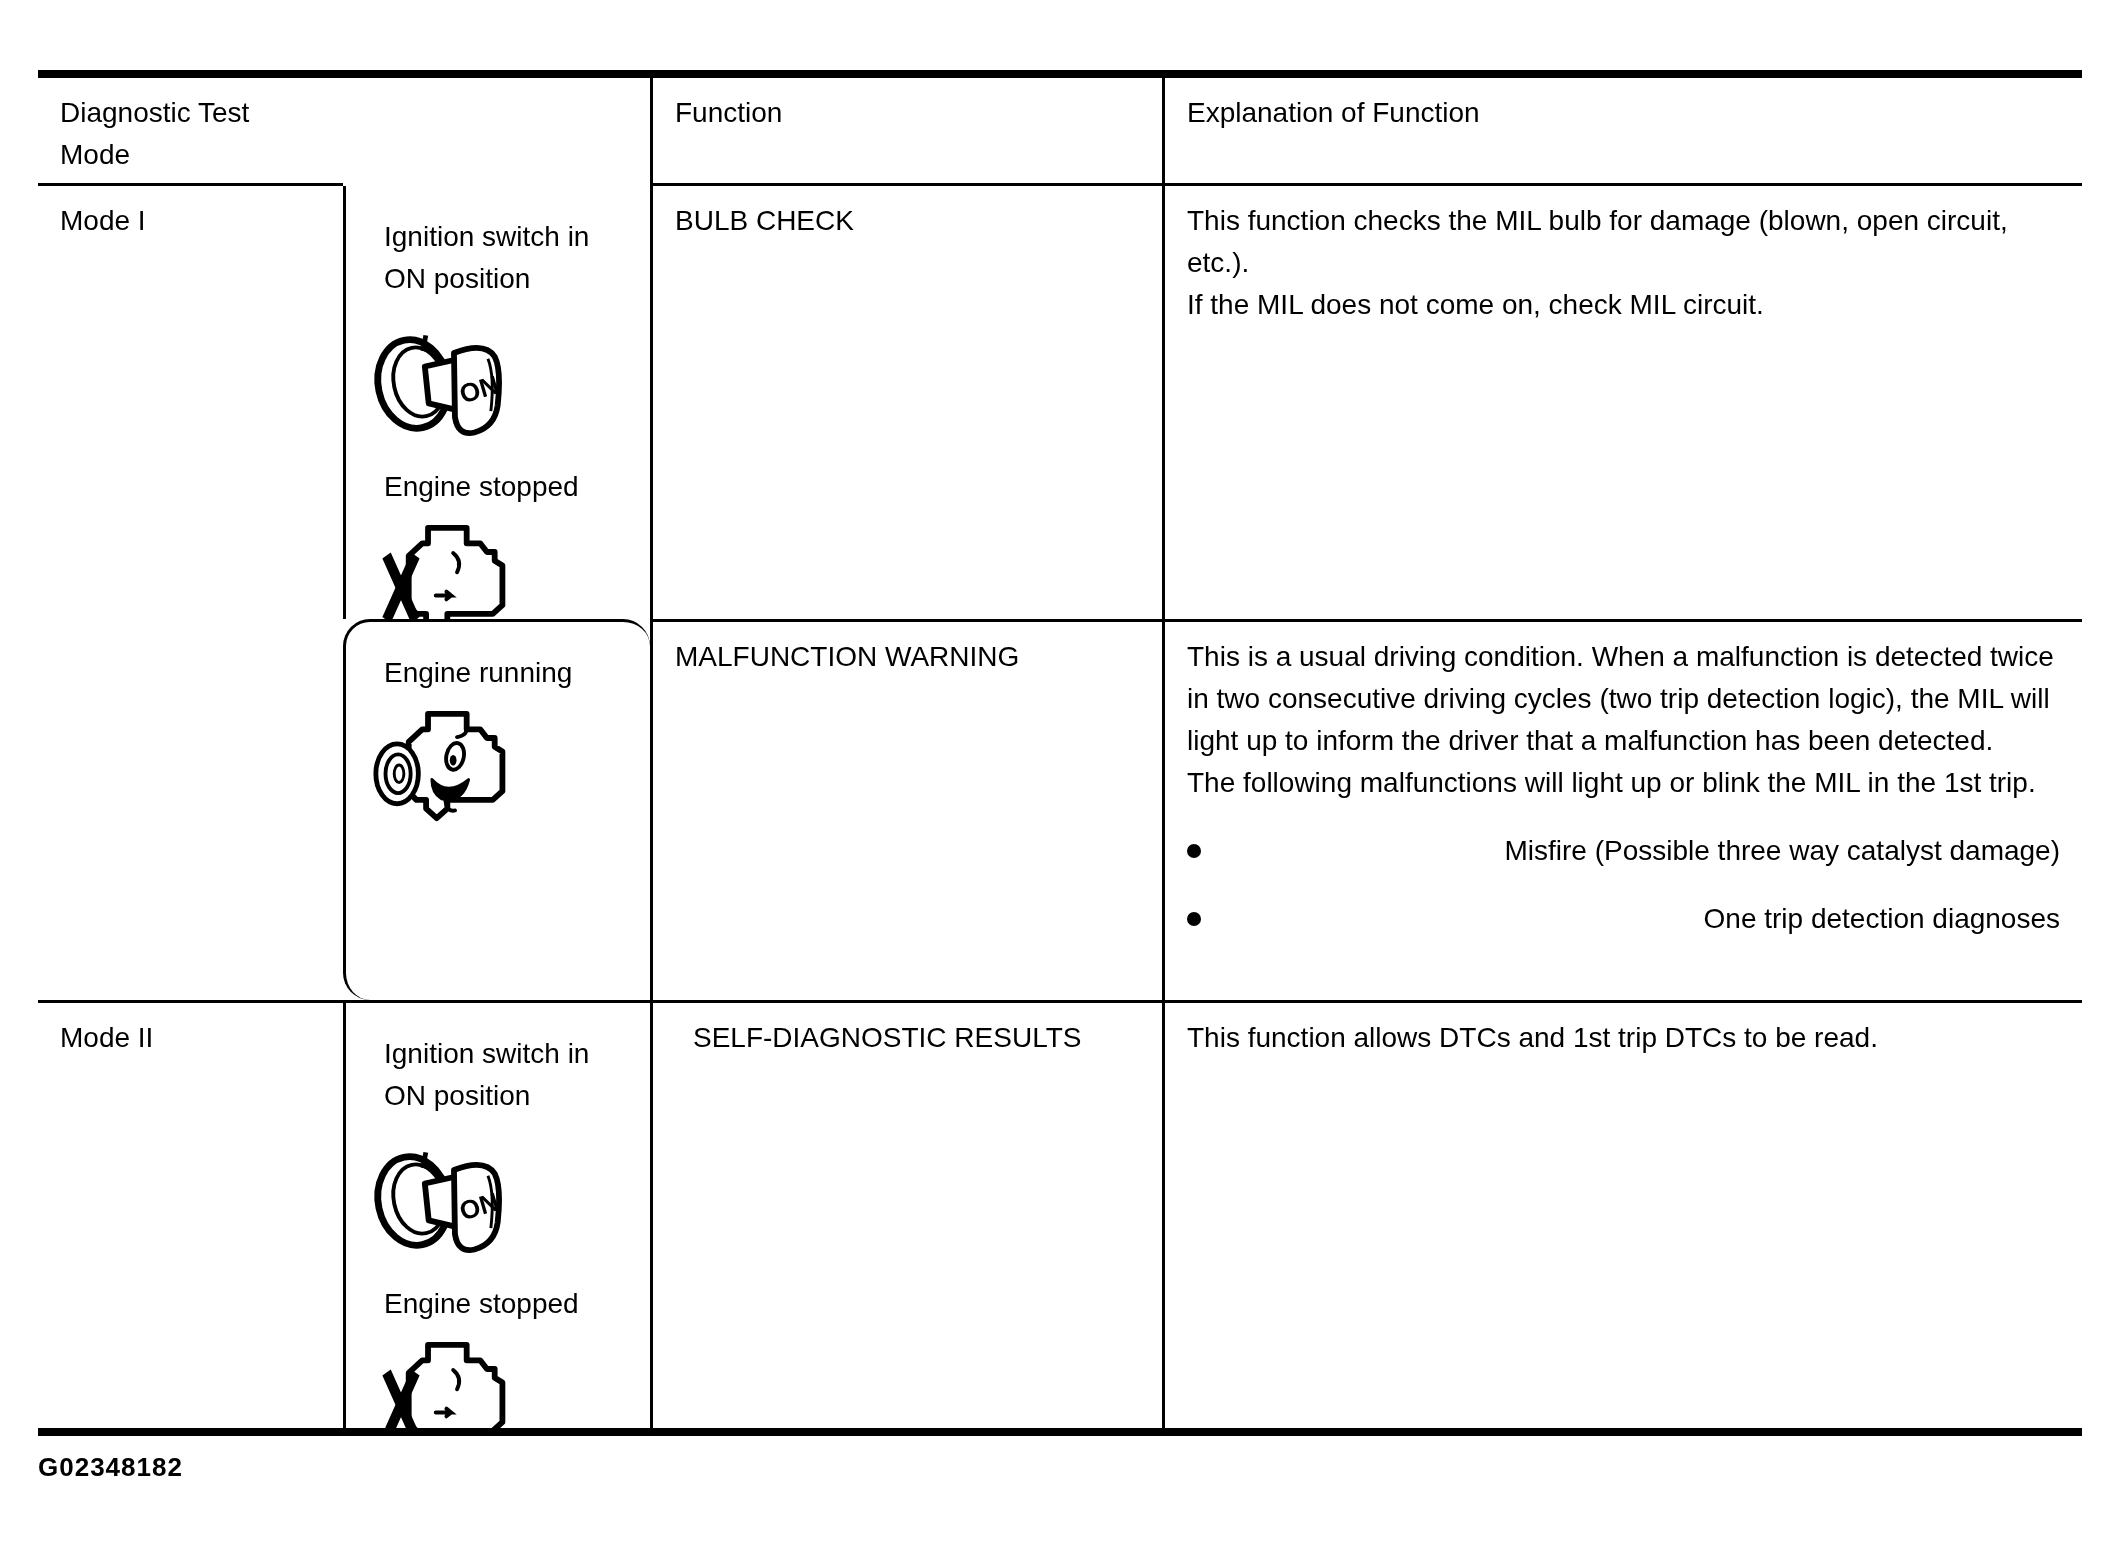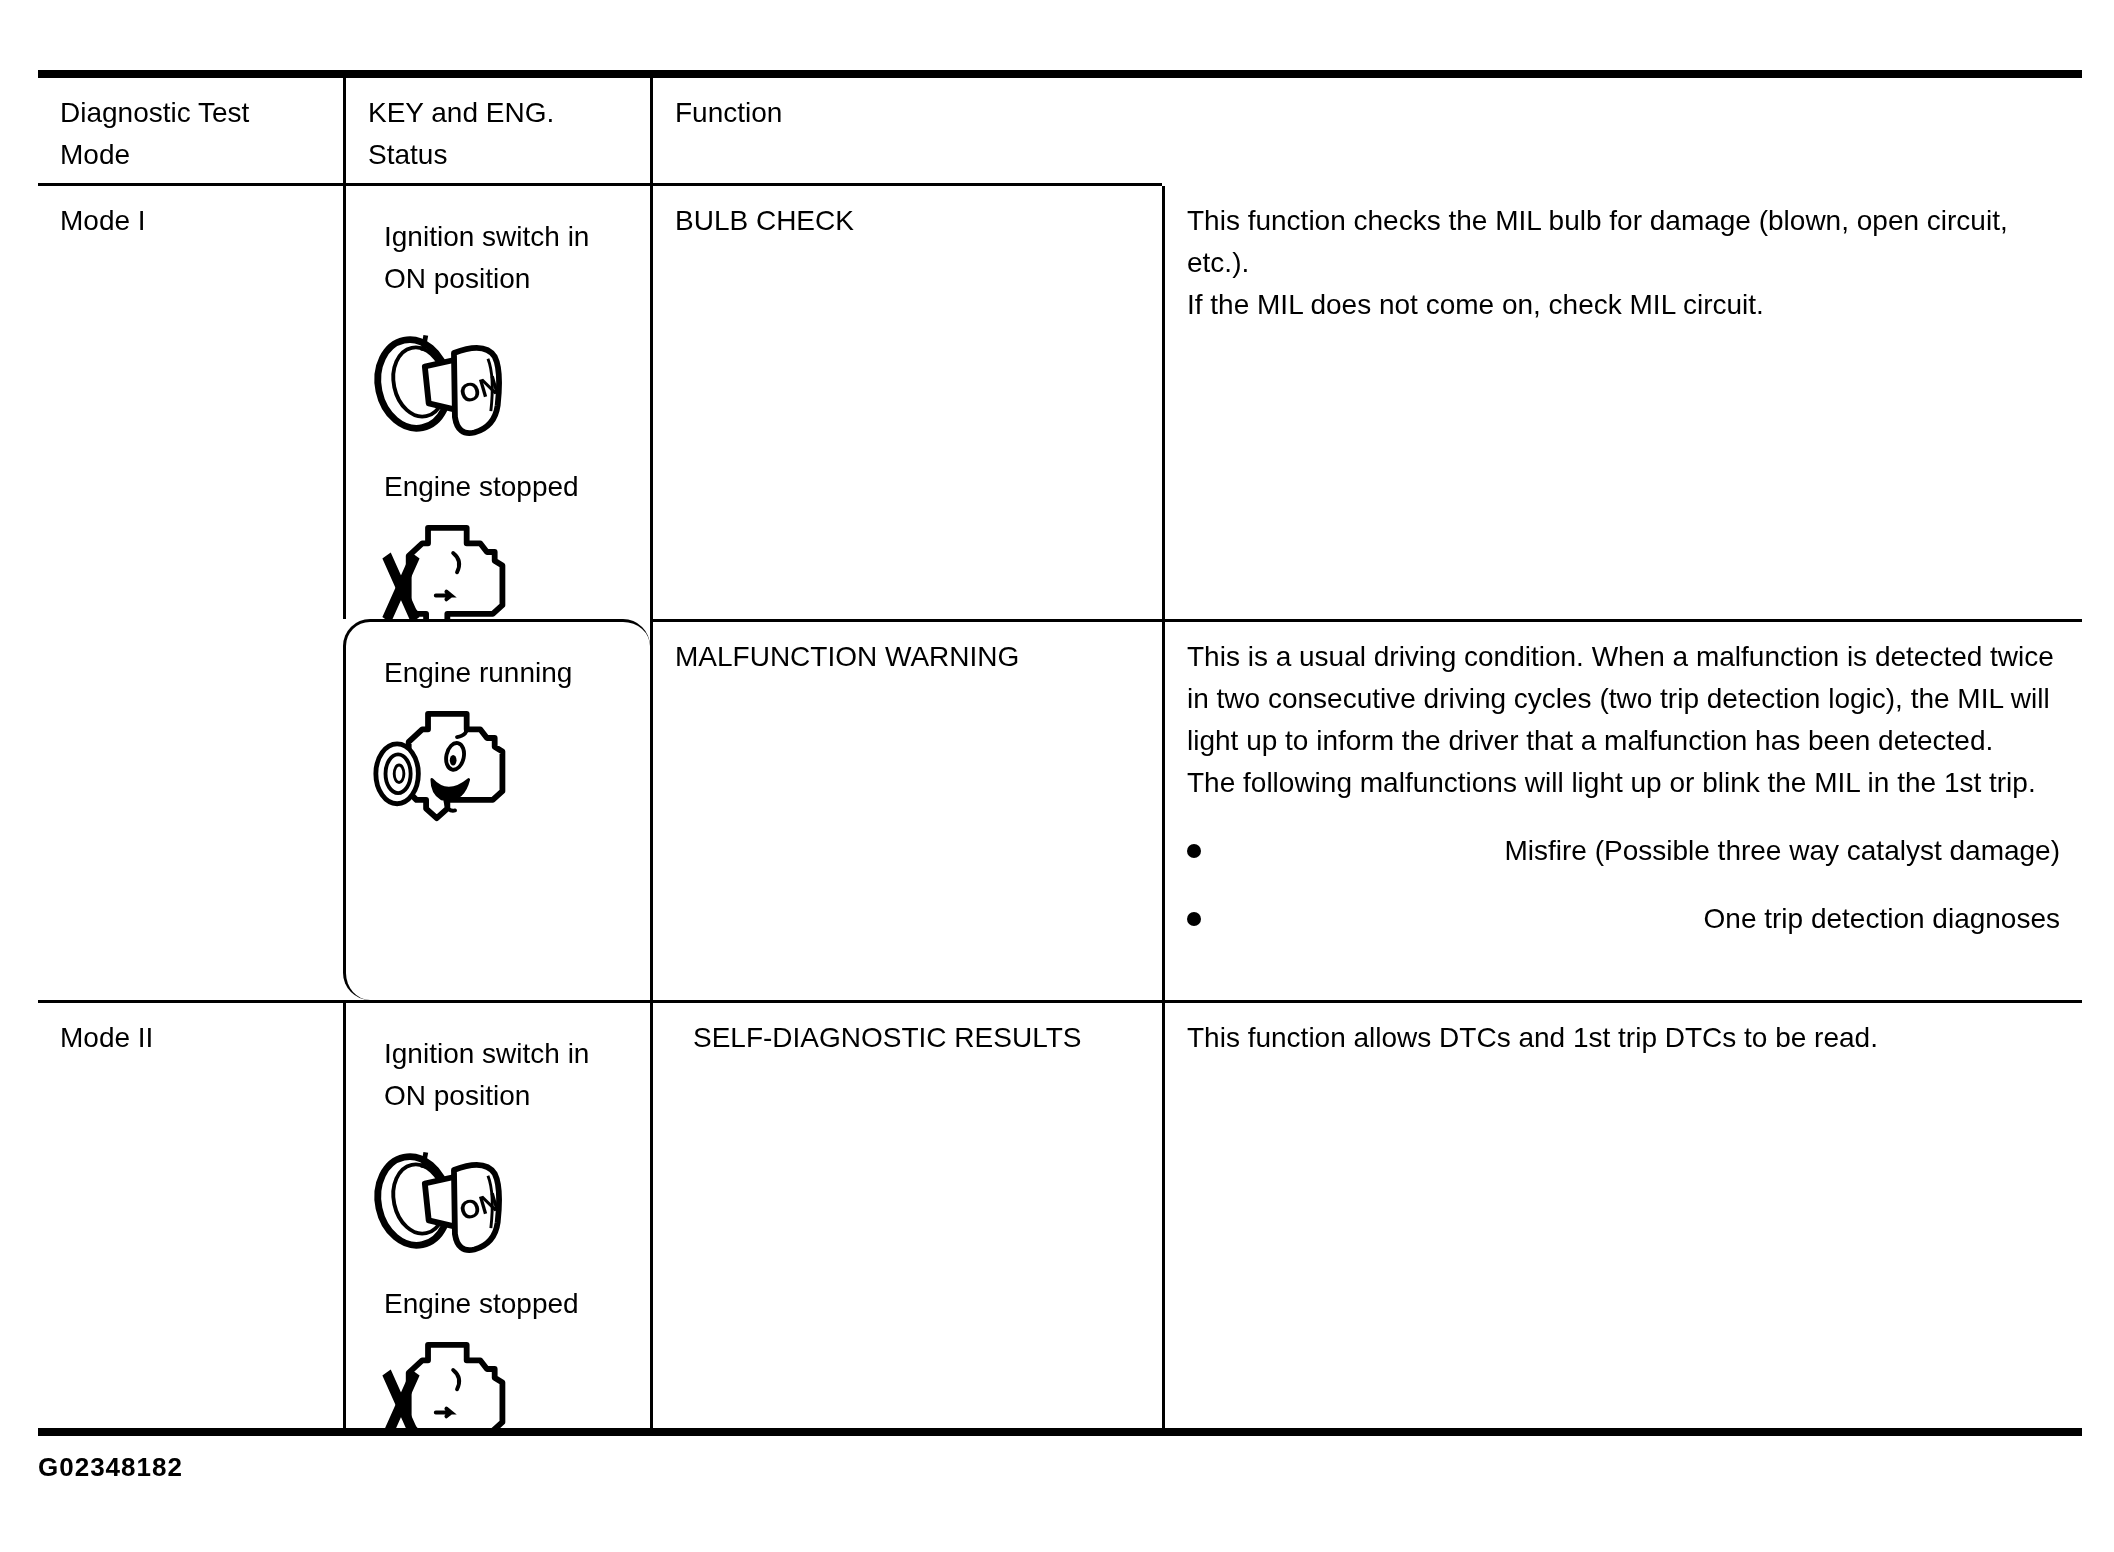--- a/index.html
+++ b/index.html
@@ -53,25 +53,25 @@
 </head>
 <body>
 
 <div class="page">
 
   <div class="tbl">
 
     <div class="cell hdr" style="grid-row:1;grid-column:1;">
       <span class="hlbl hlbl-col1">Diagnostic Test Mode</span>
     </div>
-    <div class="cell hdr bl" style="grid-row:1;grid-column:2;">
-      <span class="hlbl hlbl-narrow">KEY and ENG. Status</span>
-    </div>
     <div class="cell hdr bl" style="grid-row:1;grid-column:3;">
       <span class="hlbl">Function</span>
+    </div>
+    <div class="cell hdr bl" style="grid-row:1;grid-column:4;">
+      <span class="hlbl">Explanation of Function</span>
     </div>
 
     <div class="cell" style="grid-row:2/4;grid-column:1;">
       <span>Mode I</span>
     </div>
 
     <div class="cell bl" style="grid-row:2;grid-column:2;">
       <span class="status-label">Ignition switch in ON position</span>
 
       <span class="icn key">

